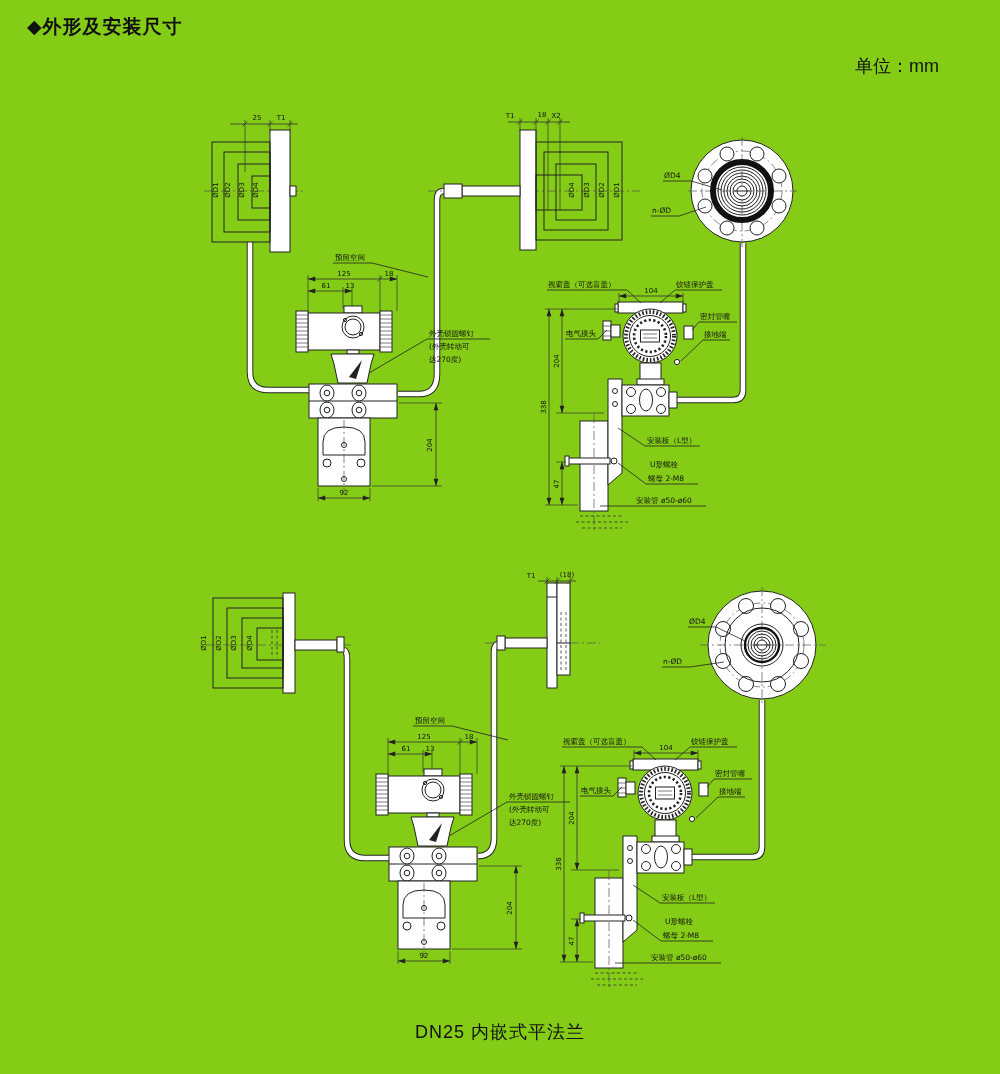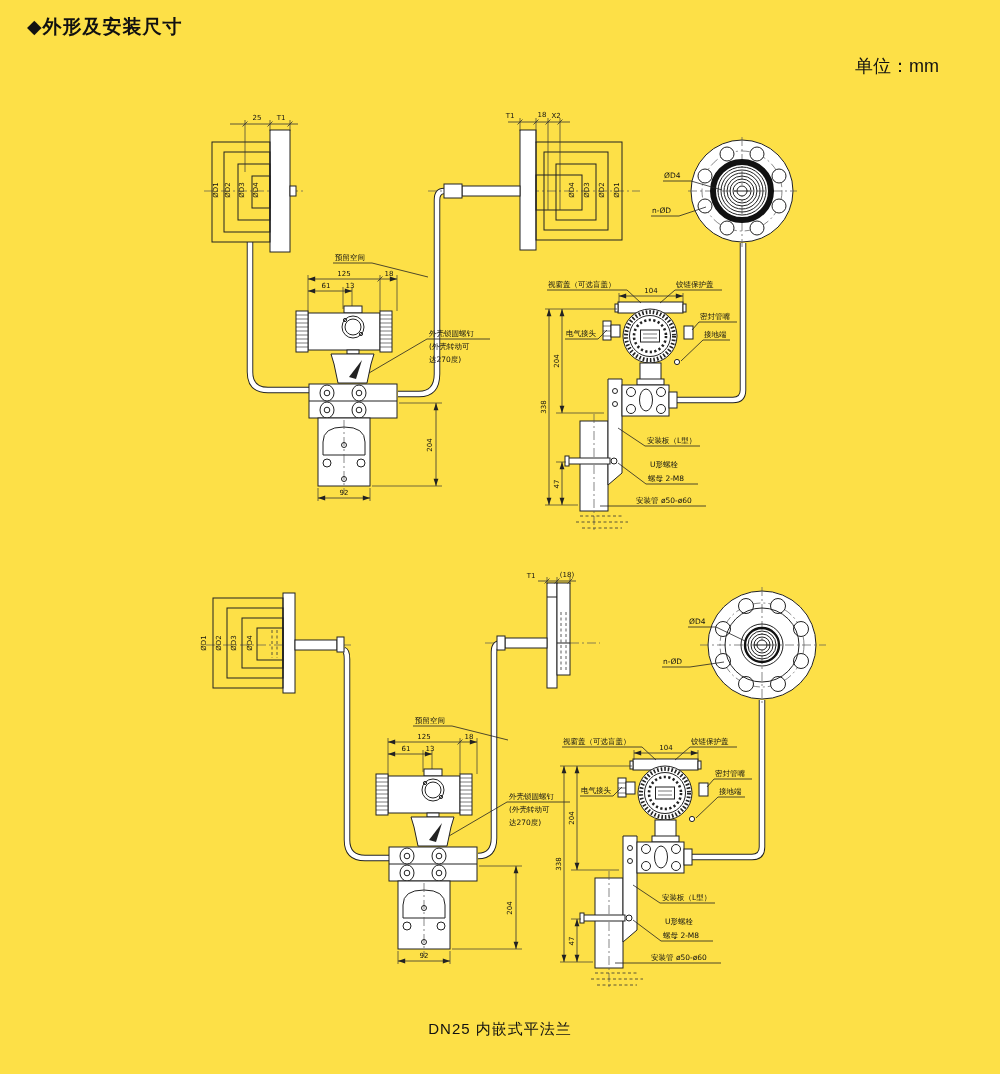--- a/index.html
+++ b/index.html
@@ -1,20 +1,20 @@
 <!DOCTYPE html>
 <html><head>
 <meta charset="utf-8">
 <style>
   html,body{margin:0;padding:0;background:#fff;}
-  #page{position:relative;width:1000px;height:1074px;background:#fde047;overflow:hidden;
+  #page{position:relative;width:1000px;height:1074px;background:#84cc16;overflow:hidden;
         font-family:"Liberation Sans","DejaVu Sans",sans-serif;color:#111;}
   .title{position:absolute;left:27px;top:14px;font-size:19px;font-weight:bold;letter-spacing:1px;}
   .unit{position:absolute;left:855px;top:54px;font-size:18px;}
-  .caption{position:absolute;left:0;right:0;top:1020px;text-align:center;font-size:15px;letter-spacing:1px;}
+  .caption{position:absolute;left:0;right:0;top:1020px;text-align:center;font-size:18px;letter-spacing:1px;}
   svg text{font-family:"DejaVu Sans","Liberation Sans",sans-serif;fill:#111;}
   .t7{font-size:7px;} .t8{font-size:7.5px;}
   .ln{stroke:#222;stroke-width:1;fill:none;}
   .fw{fill:#fff;stroke:#222;stroke-width:1;}
   .cl{stroke:#555;stroke-width:0.7;stroke-dasharray:9,3,2,3;fill:none;}
   .dsh{stroke:#333;stroke-width:0.8;stroke-dasharray:3,2.5;fill:none;}
   .dim{stroke:#333;stroke-width:0.8;fill:none;}
   .ext{stroke:#333;stroke-width:0.7;fill:none;}
   .ldr{stroke:#222;stroke-width:0.8;fill:none;}
   .kn{stroke:#222;stroke-width:0.6;fill:none;}

